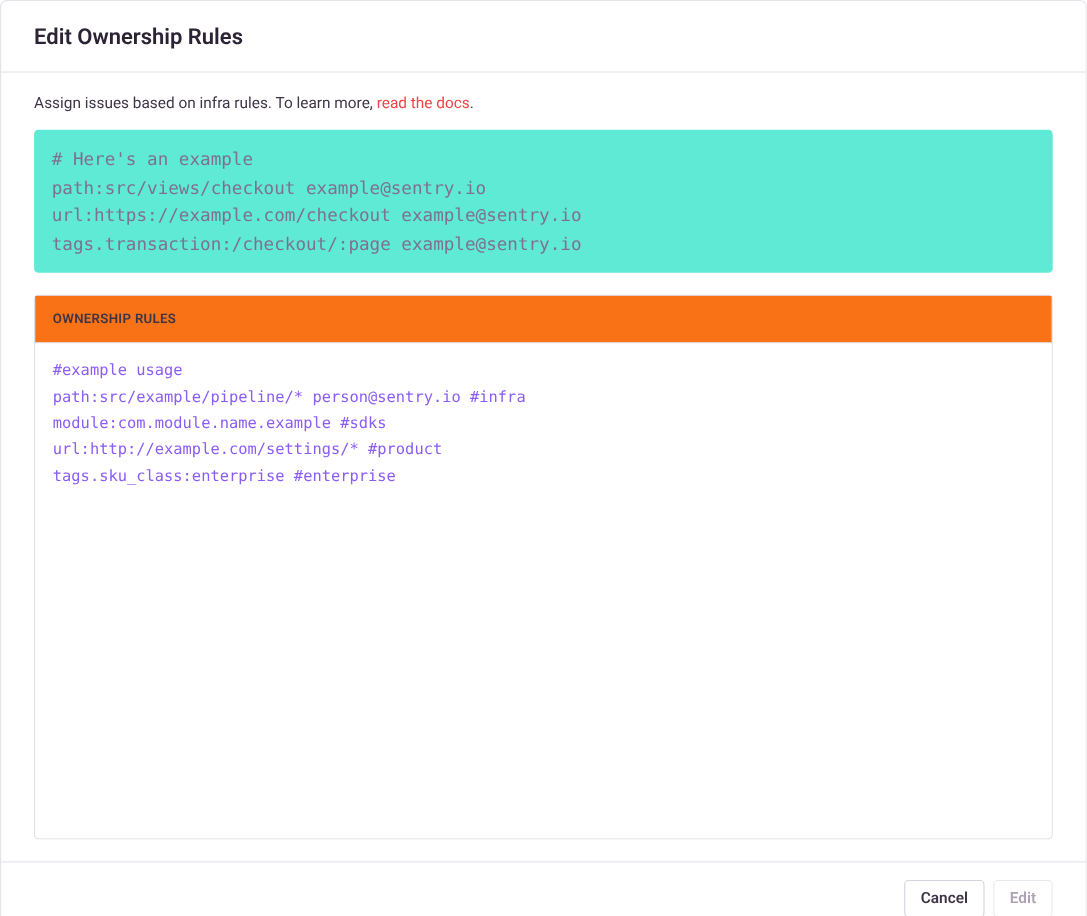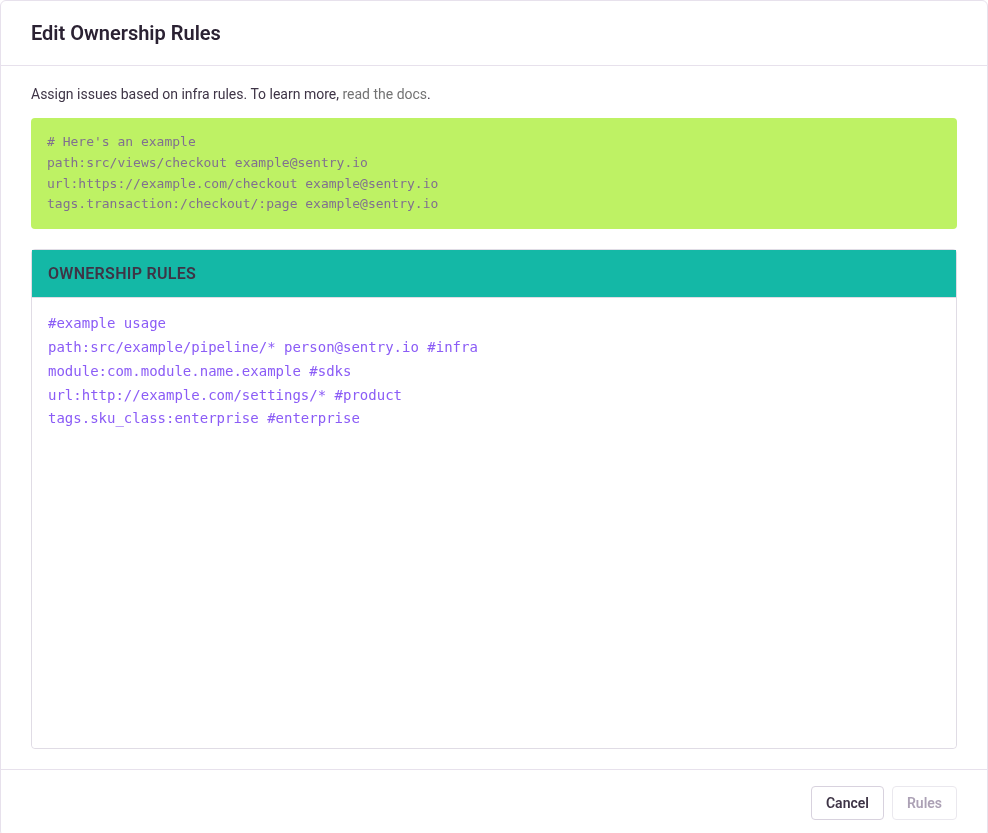--- a/index.html
+++ b/index.html
@@ -30,44 +30,44 @@
     }
     .modal-body {
       padding: 20px 30px;
     }
     .intro {
       font-size: 14px;
       color: #3e3446;
       margin-bottom: 16px;
     }
     .intro a {
-      color: #737373;
+      color: #ef4444;
       text-decoration: none;
     }
     .example-block {
-      background: #bef264;
+      background: #5eead4;
       border-radius: 4px;
       padding: 14px 16px;
       font-family: ui-monospace, SFMono-Regular, Menlo, Monaco, Consolas, monospace;
-      font-size: 13px;
+      font-size: 16px;
       line-height: 1.6;
       color: #80708f;
       white-space: pre;
       margin-bottom: 20px;
       overflow-x: auto;
     }
     .rules-panel {
       border: 1px solid #e0dce5;
       border-radius: 4px;
     }
     .rules-panel-header {
-      background: #14b8a6;
+      background: #f97316;
       border-bottom: 1px solid #e0dce5;
       padding: 14px 16px;
-      font-size: 16px;
+      font-size: 12px;
       font-weight: 600;
       letter-spacing: 0.3px;
       color: #3e3446;
       text-transform: uppercase;
     }
     .rules-textarea {
       width: 100%;
       border: none;
       padding: 14px 16px;
       font-family: ui-monospace, SFMono-Regular, Menlo, Monaco, Consolas, monospace;
@@ -133,15 +133,15 @@
       <textarea class="rules-textarea" spellcheck="false" style="">#example usage
 path:src/example/pipeline/* person@sentry.io #infra
 module:com.module.name.example #sdks
 url:http://example.com/settings/* #product
 tags.sku_class:enterprise #enterprise</textarea>
     </div>
   </div>
 
   <div class="modal-footer">
     <button class="btn btn-cancel">Cancel</button>
-    <button class="btn btn-save" disabled="">Rules</button>
+    <button class="btn btn-save" disabled="">Edit</button>
   </div>
 </div>
 
 </body></html>

